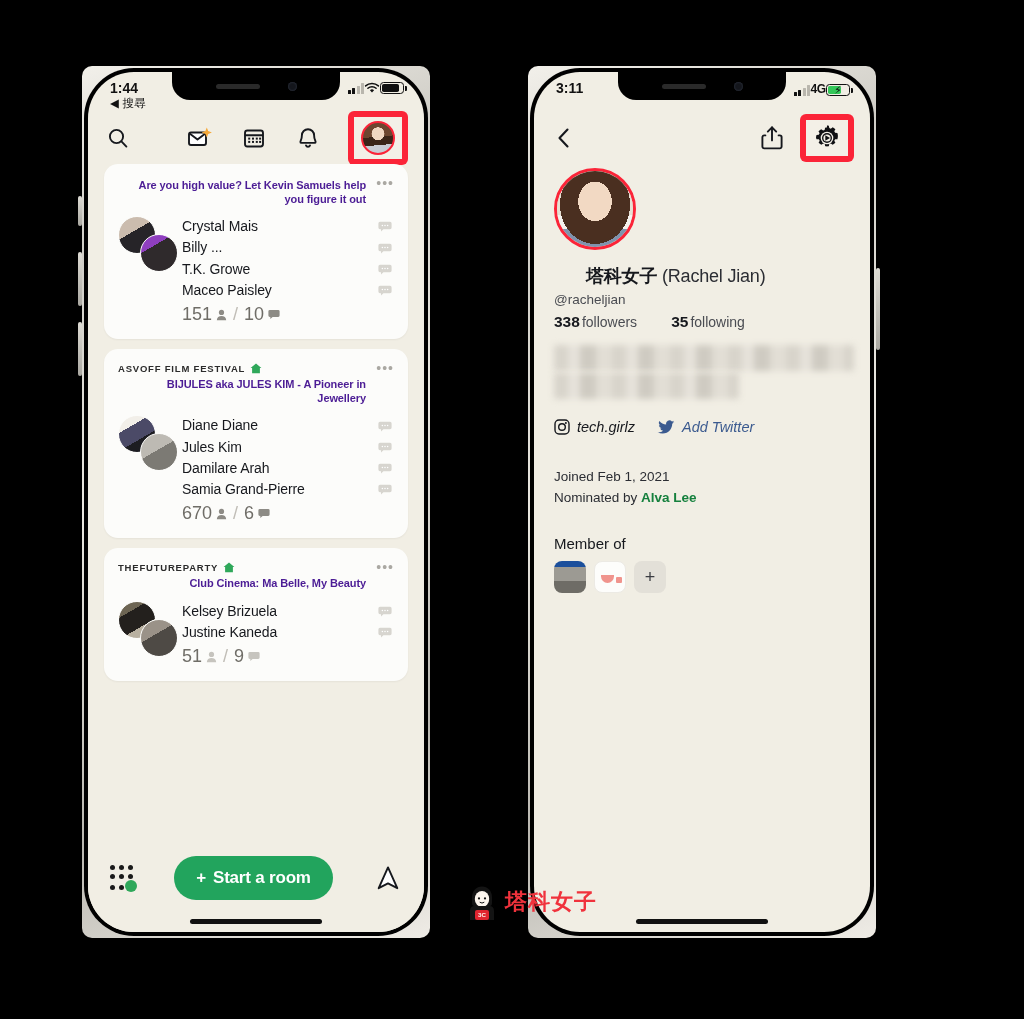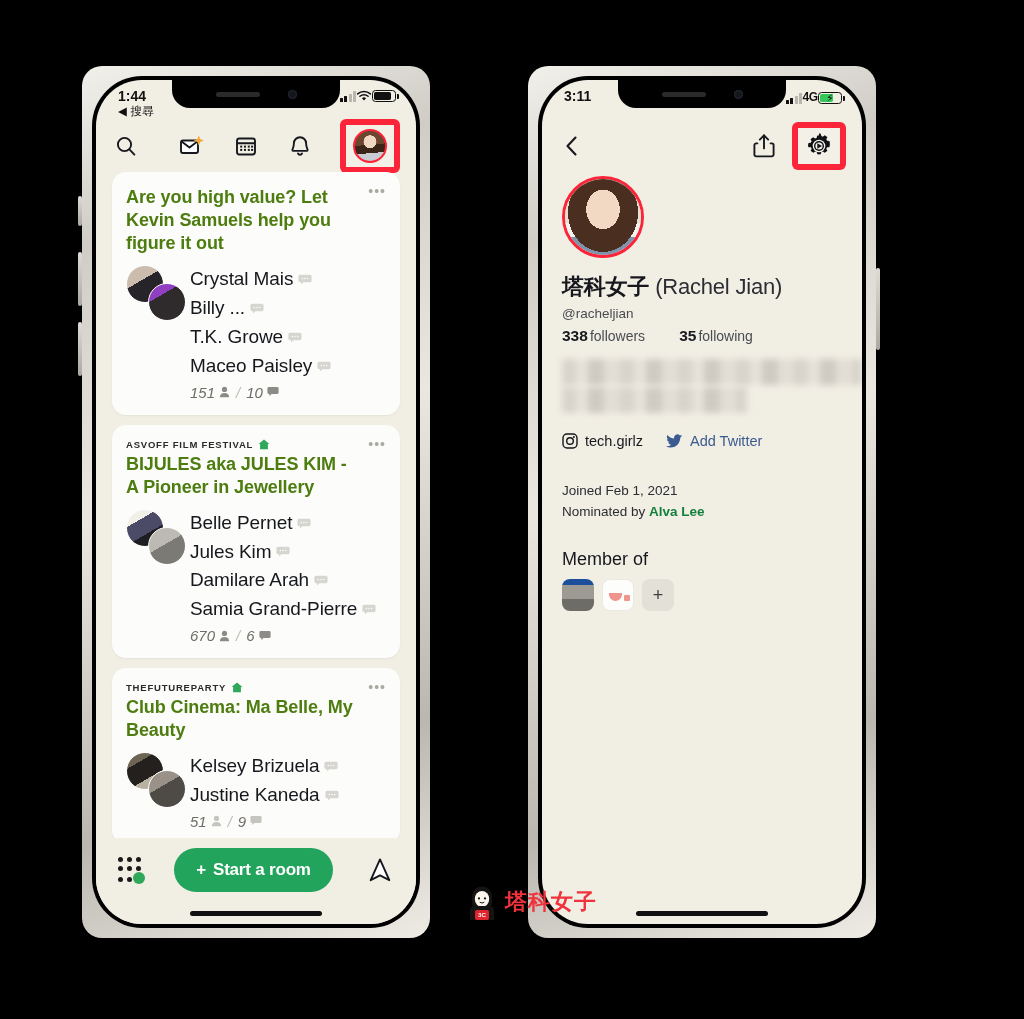--- a/index.html
+++ b/index.html
@@ -8,23 +8,23 @@
     background: #000;
     font-family: "Liberation Sans", "DejaVu Sans", sans-serif;
     overflow: hidden;
   }
   .stage { position: relative; width: 1024px; height: 1019px; background: #000; }
 
   
   .phone {
     position: absolute;
     width: 348px; height: 872px;
-    border-radius: 20px;
+    border-radius: 10px;
     background: linear-gradient(160deg,#f2f0ea 0%,#cfcdc6 18%,#e9e7e0 45%,#b9b7b0 78%,#efece6 100%);
-    padding: 10px;
+    padding: 2px;
   }
   .phone-inner {
     width: 100%; height: 100%;
     border-radius: 50px;
     background: #000;
     padding: 4px;
   }
   .screen {
     position: relative;
     width: 100%; height: 100%;
@@ -89,32 +89,32 @@
   .avatar-me { width:34px; height:34px; border-radius:50%; border:2px solid #fb2438;
                background: radial-gradient(circle at 50% 36%, #f0d7c2 0 26%, rgba(0,0,0,0) 27%),
                            linear-gradient(175deg,#6d4630 0 46%,#3b2519 46% 72%,#c9ccd4 72% 100%);
                overflow:hidden; }
 
   .feed { position:absolute; left:0; right:0; top:92px; bottom:0; padding:0 16px; overflow:hidden; }
   .card { background:#fcfcfa; border-radius:14px; padding:14px 16px 14px 14px; margin-bottom:10px; position:relative;
           box-shadow:0 1px 2px rgba(0,0,0,.05); }
   .club { font-size:9.5px; font-weight:700; letter-spacing:.8px; color:#2b2b2b; text-transform:uppercase;
           display:flex; align-items:center; gap:5px; margin-bottom:3px; }
-  .card-title { font-size:18px; font-weight:600; color:#4d7c0f; line-height:1.28; letter-spacing:-.1px; padding-right:26px; }
+  .card-title { font-size:11px; font-weight:600; color:#4c1d95; line-height:1.28; letter-spacing:-.1px; padding-right:26px;text-align:right; }
   .dots { position:absolute; top:14px; right:14px; color:#aaa8a2; font-size:14px; letter-spacing:1px; line-height:10px; }
   .body { display:flex; margin-top:10px; }
   .avstack { position:relative; width:60px; min-height:52px; flex:0 0 60px; }
   .av { position:absolute; width:38px; height:38px; border-radius:50%; overflow:hidden; border:1.5px solid #fcfcfa; }
   .av.a { left:0; top:0; }
   .av.b { left:22px; top:18px; }
   .names { flex:1; padding-left:4px; }
-  .nrow { display:flex; align-items:center; gap:5px; font-size:19px; color:#16181d; line-height:1.52; letter-spacing:-.1px; }
+  .nrow { display:flex; align-items:center; gap:5px; font-size:14px; color:#16181d; line-height:1.52; letter-spacing:-.1px;justify-content:space-between; }
   .bubble { width:14px; height:11px; flex:0 0 14px; position:relative; }
   .bubble svg { display:block; }
-  .counts { display:flex; align-items:center; gap:4px; font-size:15px; color:#8d8b85; margin-top:3px;font-style:italic; }
+  .counts { display:flex; align-items:center; gap:4px; font-size:18px; color:#8d8b85; margin-top:3px; }
   .counts .num { color:#6f6d67; }
   .sep { color:#c0bdb6; margin:0 2px; }
 
   .bottombar { position:absolute; left:0; right:0; bottom:0; height:86px; background:#f1eee4;
                display:flex; align-items:center; justify-content:space-between; padding:0 22px 22px; }
   .dotgrid { display:grid; grid-template-columns:repeat(3,5px); grid-gap:4px; align-items:center; }
   .dotgrid span { width:5px; height:5px; border-radius:50%; background:#1a1a1a; }
   .dotgrid span.big { width:12px; height:12px; background:#2fa85a; grid-column:3; grid-row:3; margin:-3px 0 0 -3px; }
   .start-room { background:#22a45d; color:#fff; border-radius:26px; height:44px; padding:0 22px;
                 display:flex; align-items:center; gap:7px; font-size:17px; font-weight:700; letter-spacing:-.2px;
@@ -129,37 +129,37 @@
   .profile { padding:4px 20px 0; }
   .p-avatar { width:82px; height:82px; border-radius:50%; border:3px solid #fb2438; overflow:hidden;
               background: #ded8cc; position:relative; }
   .p-avatar .face {
     position:absolute; inset:0;
     background:
       radial-gradient(ellipse 22% 26% at 50% 40%, #f2d9c3 0 100%, rgba(0,0,0,0) 100%),
       radial-gradient(ellipse 46% 52% at 50% 44%, #4a2f20 0 100%, rgba(0,0,0,0) 100%),
       linear-gradient(180deg,#e6e0d3 0 58%, #f4f2ee 58% 76%, #7f93ad 76% 100%);
   }
-  .p-name { font-size:22px; font-weight:700; color:#16181d; margin-top:14px; letter-spacing:-.2px; }
+  .p-name { font-size:18px; font-weight:700; color:#16181d; margin-top:14px; letter-spacing:-.2px;margin-left:32px; }
   .p-name .en { font-weight:400; color:#2b2d33; }
   .p-handle { font-size:13.5px; color:#4a4c52; margin-top:4px; }
   .p-stats { display:flex; gap:34px; margin-top:6px; font-size:14px; color:#4a4c52; }
   .p-stats b { color:#16181d; font-size:15.5px; font-weight:700; margin-right:2px; }
   .blurred { margin-top:14px; }
   .blur-line { background: repeating-linear-gradient(90deg,#d8d4cb 0 14px,#e6e2da 14px 26px,#cfcbc2 26px 42px,#e2ded5 42px 58px);
                filter: blur(3px); border-radius:2px; }
   .bl1 { width:300px; height:26px; }
   .bl2 { width:185px; height:26px; margin-top:2px; }
-  .socials { display:flex; gap:22px; margin-top:20px; font-size:14.5px; }
+  .socials { display:flex; gap:22px; margin-top:20px; font-size:14.5px;font-style:italic; }
   .social { display:flex; align-items:center; gap:7px; color:#16181d; }
   .social.tw { color:#3b5a8f; }
   .meta { margin-top:32px; font-size:13.5px; color:#2b2d33; line-height:1.55; }
   .meta b { font-weight:700; color:#15803d; }
   .memberof { margin-top:26px; }
-  .memberof .lbl { font-size:18px; color:#16181d; }
+  .memberof .lbl { font-size:15px; color:#16181d; }
   .clubicons { display:flex; gap:8px; margin-top:9px; }
   .clubicon { width:32px; height:32px; border-radius:8px; overflow:hidden; }
   .ci1 { background: linear-gradient(180deg,#1b4f9c 0 18%, #9c9a93 18% 62%, #6e6c66 62% 100%); }
   .ci2 { background:#fdfdfb; position:relative; border:1px solid #eceae4; }
   .ci2::before { content:""; position:absolute; left:6px; top:13px; width:13px; height:8px; border-radius:0 0 8px 8px; background:#f0948d; }
   .ci2::after { content:""; position:absolute; left:21px; top:15px; width:6px; height:6px; background:#f0948d; border-radius:1px; }
   .ci3 { background:#e3e0d8; display:flex; align-items:center; justify-content:center; font-size:18px; color:#3b3d42; line-height:1; }
 
   
   .watermark { position:absolute; left:466px; top:884px; display:flex; align-items:center; gap:7px; z-index:60; }
@@ -344,21 +344,21 @@
                   </svg>
             </div>
             <div class="card-title">BIJULES aka JULES KIM - A Pioneer in Jewellery</div>
             <div class="body">
               <div class="avstack">
                 <div class="av a" style="background:linear-gradient(150deg,#f2efe9 0 30%,#4b4a67 30% 62%,#1d1d22 62% 100%)"></div>
                 <div class="av b" style="background:linear-gradient(150deg,#bdbab3 0 45%,#7c7a74 45% 100%)"></div>
               </div>
               <div class="names">
                 <div class="nrow">
-                  <span>Belle Pernet</span>
+                  <span>Diane Diane</span>
                   <span class="bubble">
                         <svg width="14" height="11" viewBox="0 0 14 11">
                           <path d="M2 .8h10a1.6 1.6 0 0 1 1.6 1.6v4.2A1.6 1.6 0 0 1 12 8.2H5.4L3 10.4V8.2H2A1.6 1.6 0 0 1 .4 6.6V2.4A1.6 1.6 0 0 1 2 .8Z" fill="#d7d5cf"></path>
                           <g fill="#fff">
                             <circle cx="4.4" cy="4.5" r=".75"></circle>
                             <circle cx="7" cy="4.5" r=".75"></circle>
                             <circle cx="9.6" cy="4.5" r=".75"></circle>
                           </g>
                         </svg>
                       </span>

